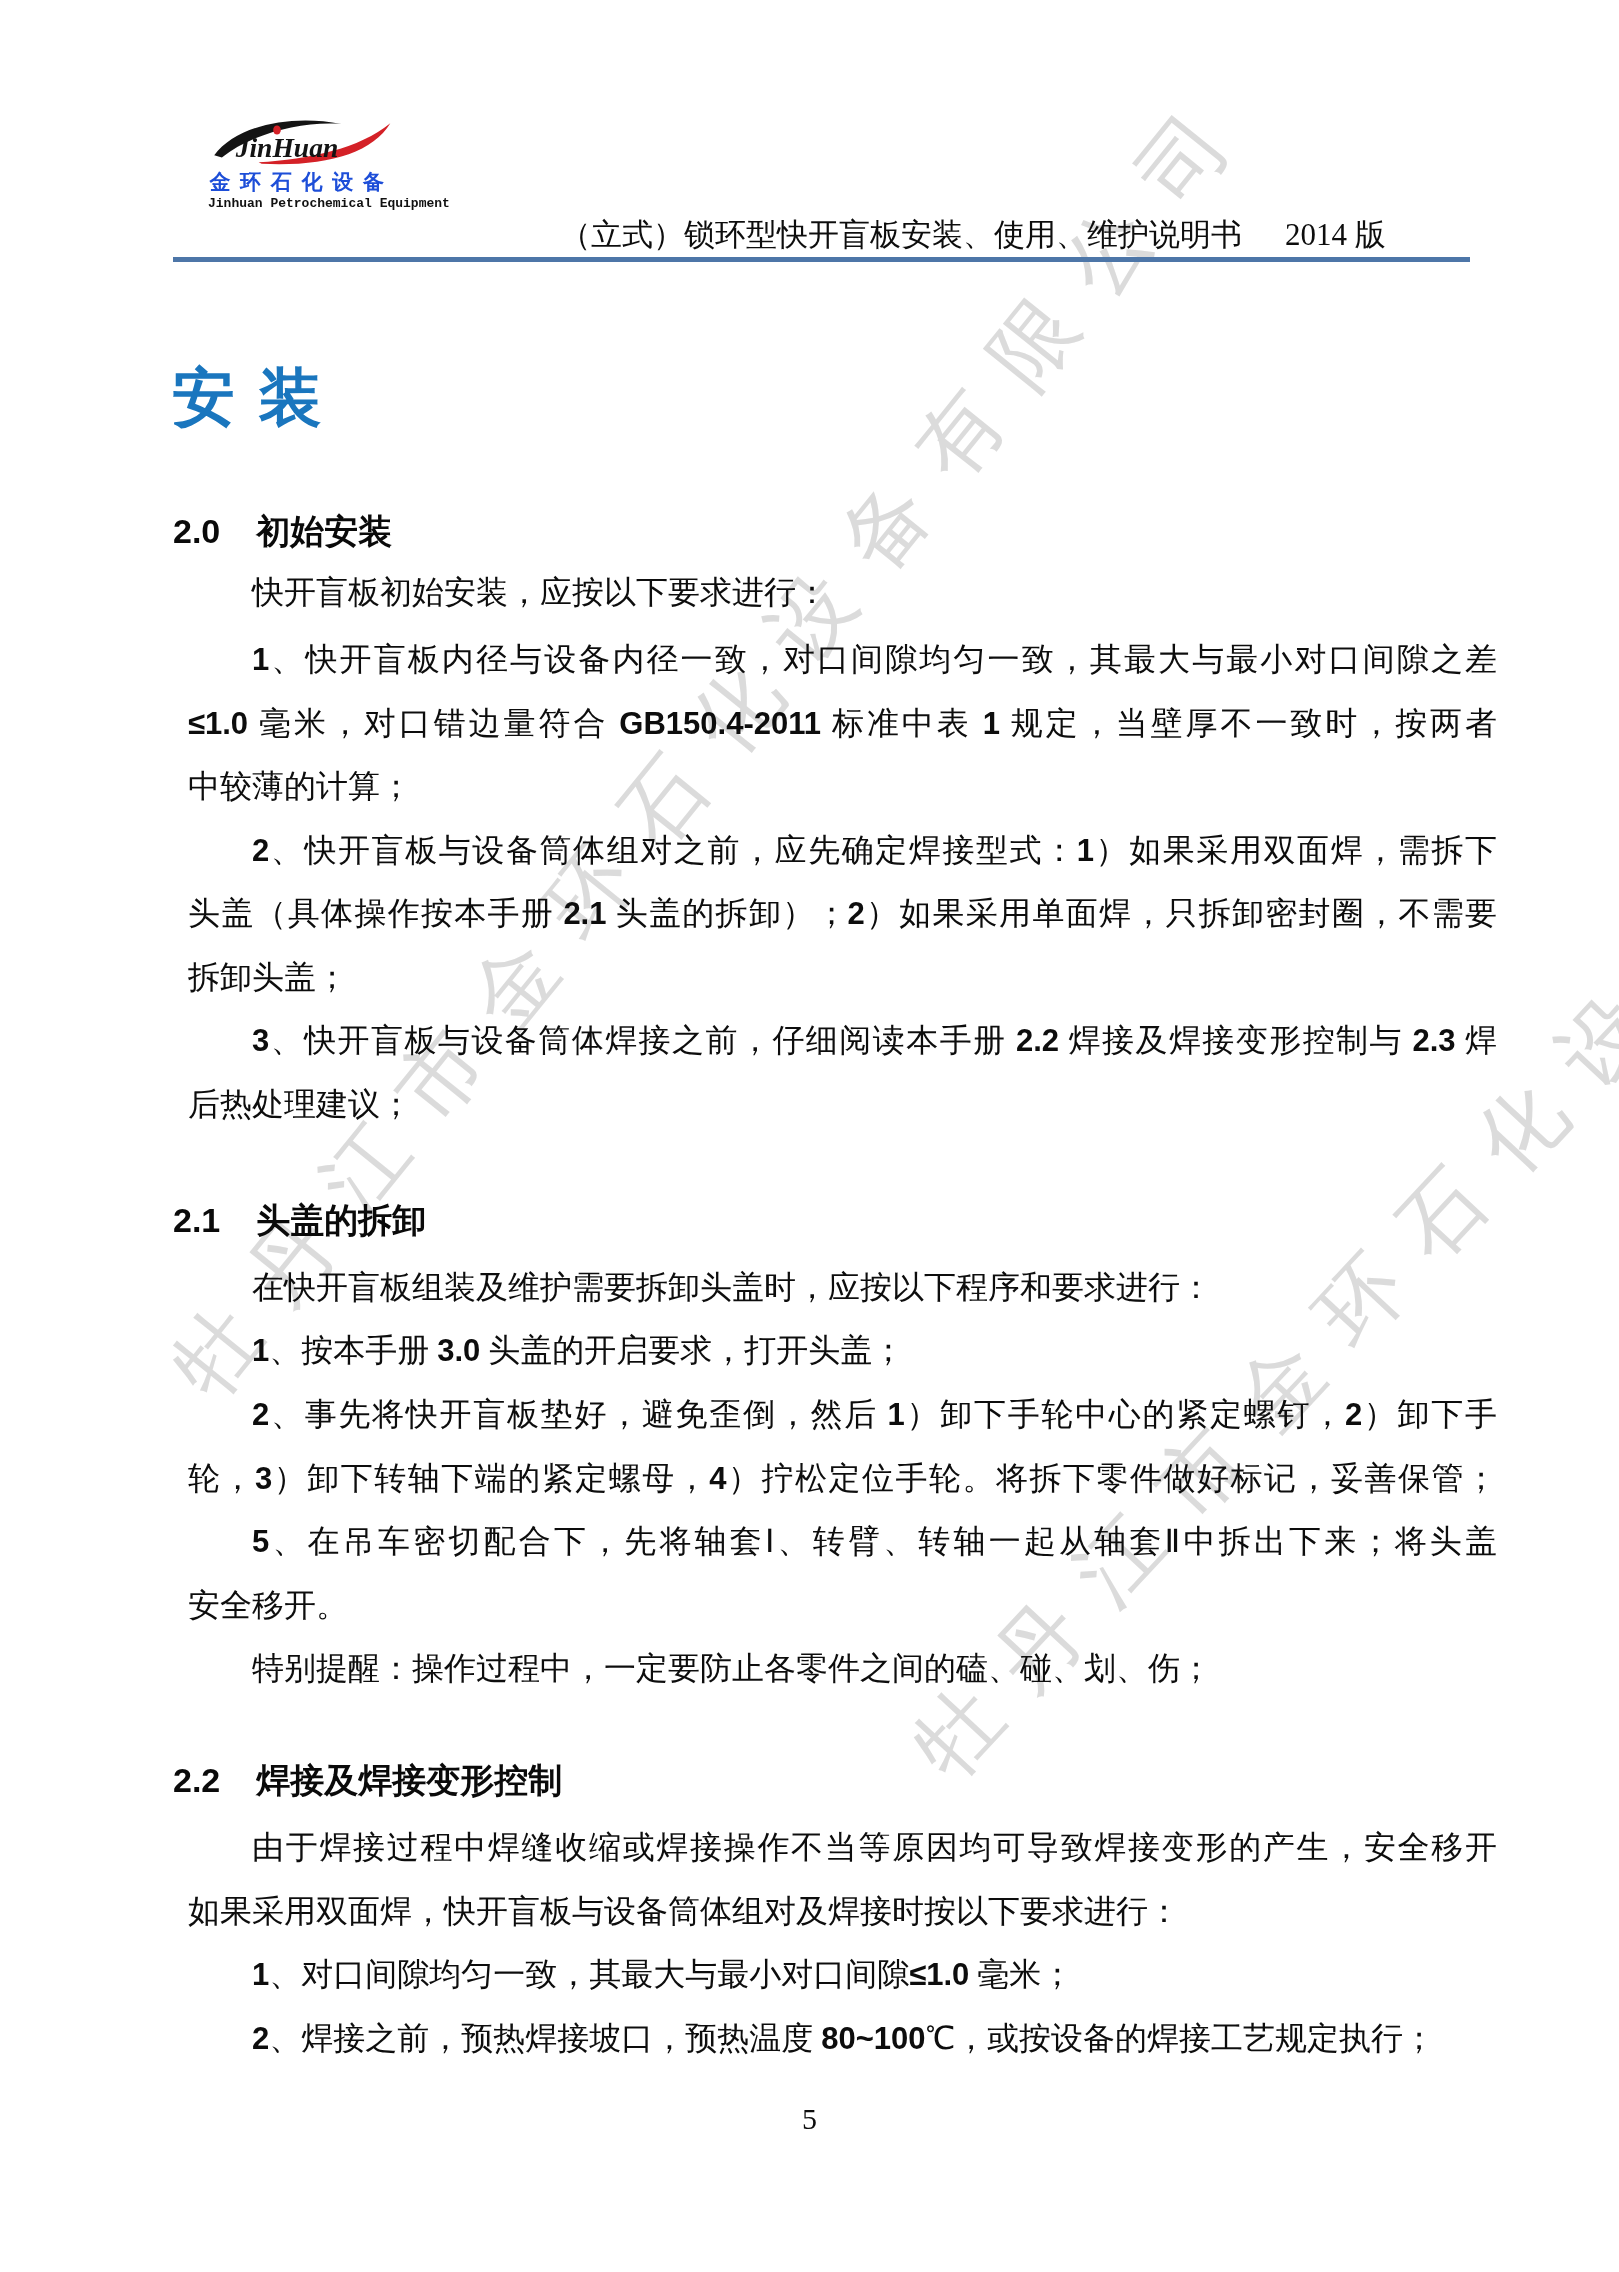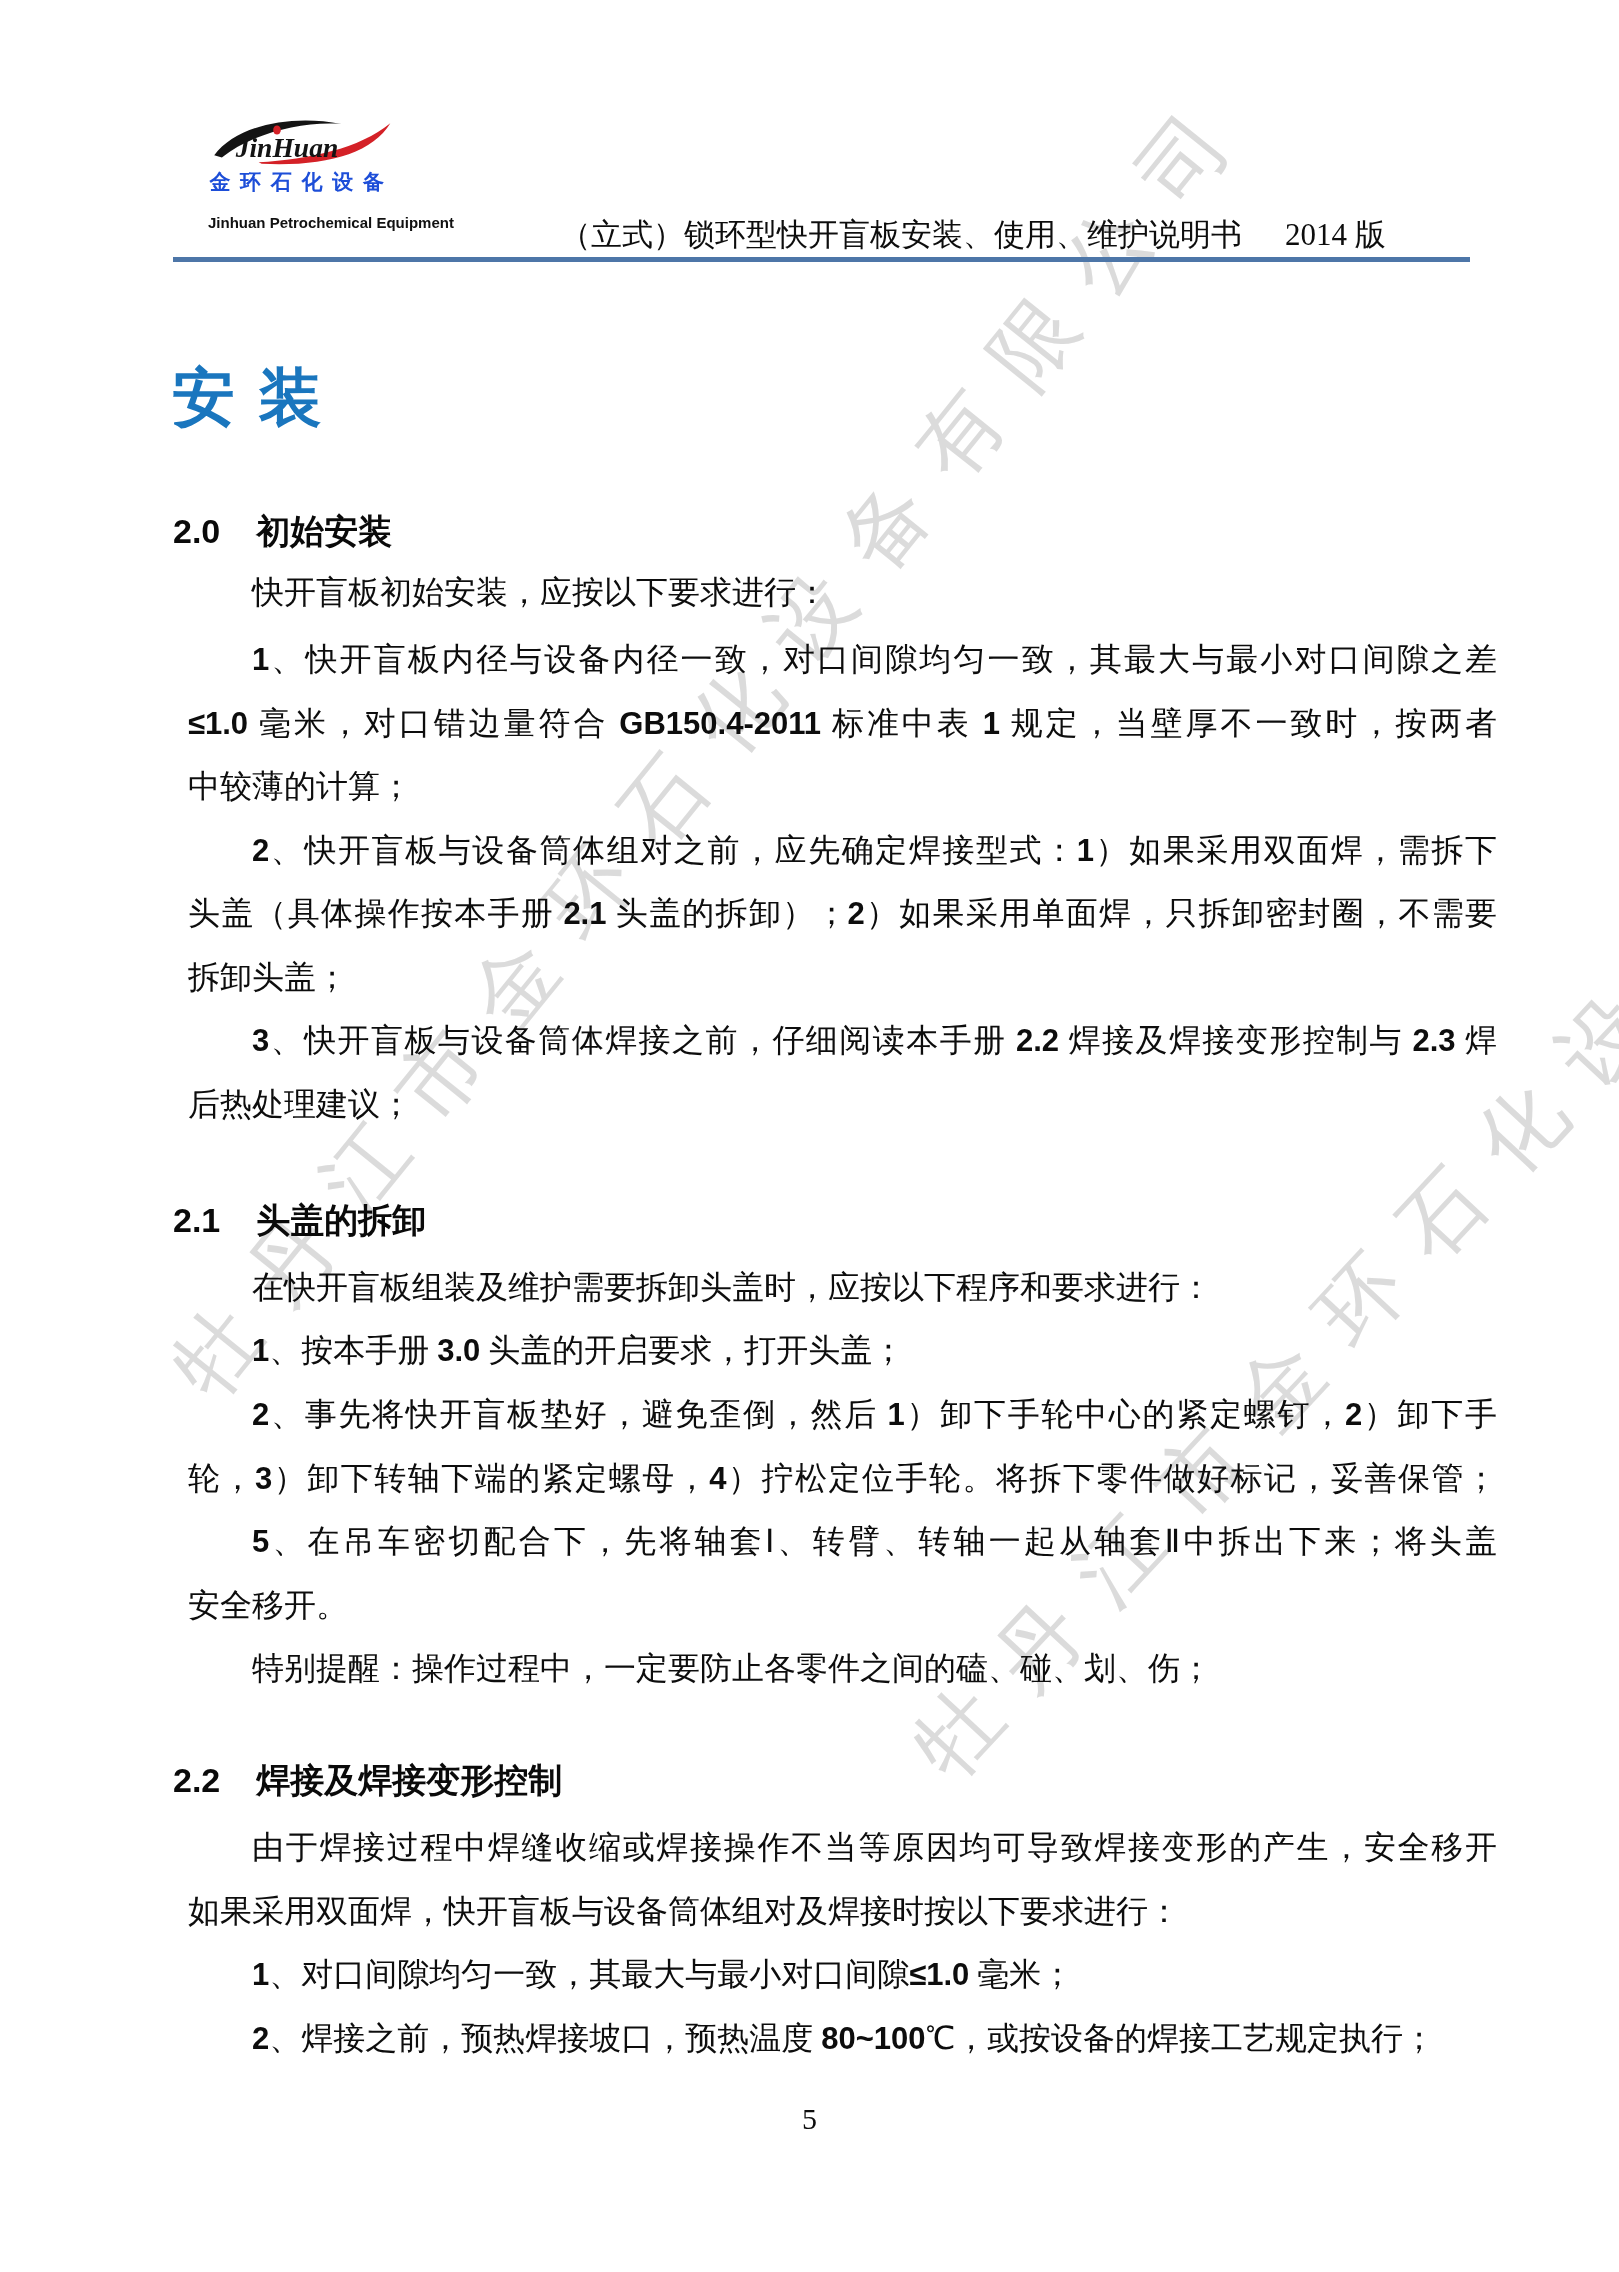--- a/index.html
+++ b/index.html
@@ -11,22 +11,22 @@
       transform-origin:0 100%;z-index:0;pointer-events:none;}
   .wm-a{left:224px;top:1327px;transform:rotate(-51deg);}
   .wm-b{left:961px;top:1708px;transform:rotate(-47deg);}
   
   .content{position:absolute;inset:0;z-index:1;}
   
   .logo{position:absolute;left:208px;top:117px;width:187px;text-align:center;}
   .logo svg{display:block;margin:0 auto;}
   .logo-cn{font-family:"Liberation Sans",sans-serif;font-weight:700;font-size:21px;
            letter-spacing:9.7px;color:#1d4ed8;margin-top:1.5px;white-space:nowrap;}
-  .logo-en{font-family:Liberation Sans, sans-serif;font-weight:700;font-size:15px;
-           color:#111;margin-top:18px;white-space:nowrap;}
+  .logo-en{font-family:Liberation Mono, monospace;font-weight:700;font-size:13px;
+           color:#111;margin-top:0;white-space:nowrap;}
   
   .hdr{position:absolute;left:560px;top:217px;display:flex;gap:43px;
        font-size:31px;line-height:36px;white-space:nowrap;}
   .hrule{position:absolute;left:173px;top:257px;width:1297px;height:4.5px;background:#4d76a8;}
   
   .doc-title{position:absolute;left:172px;top:361px;
              font-family:"Liberation Sans",sans-serif;font-weight:700;
              font-size:63px;line-height:72px;letter-spacing:3px;color:#1a76be;white-space:nowrap;}
   
   .sh{position:absolute;left:173px;font-family:"Liberation Sans",sans-serif;

